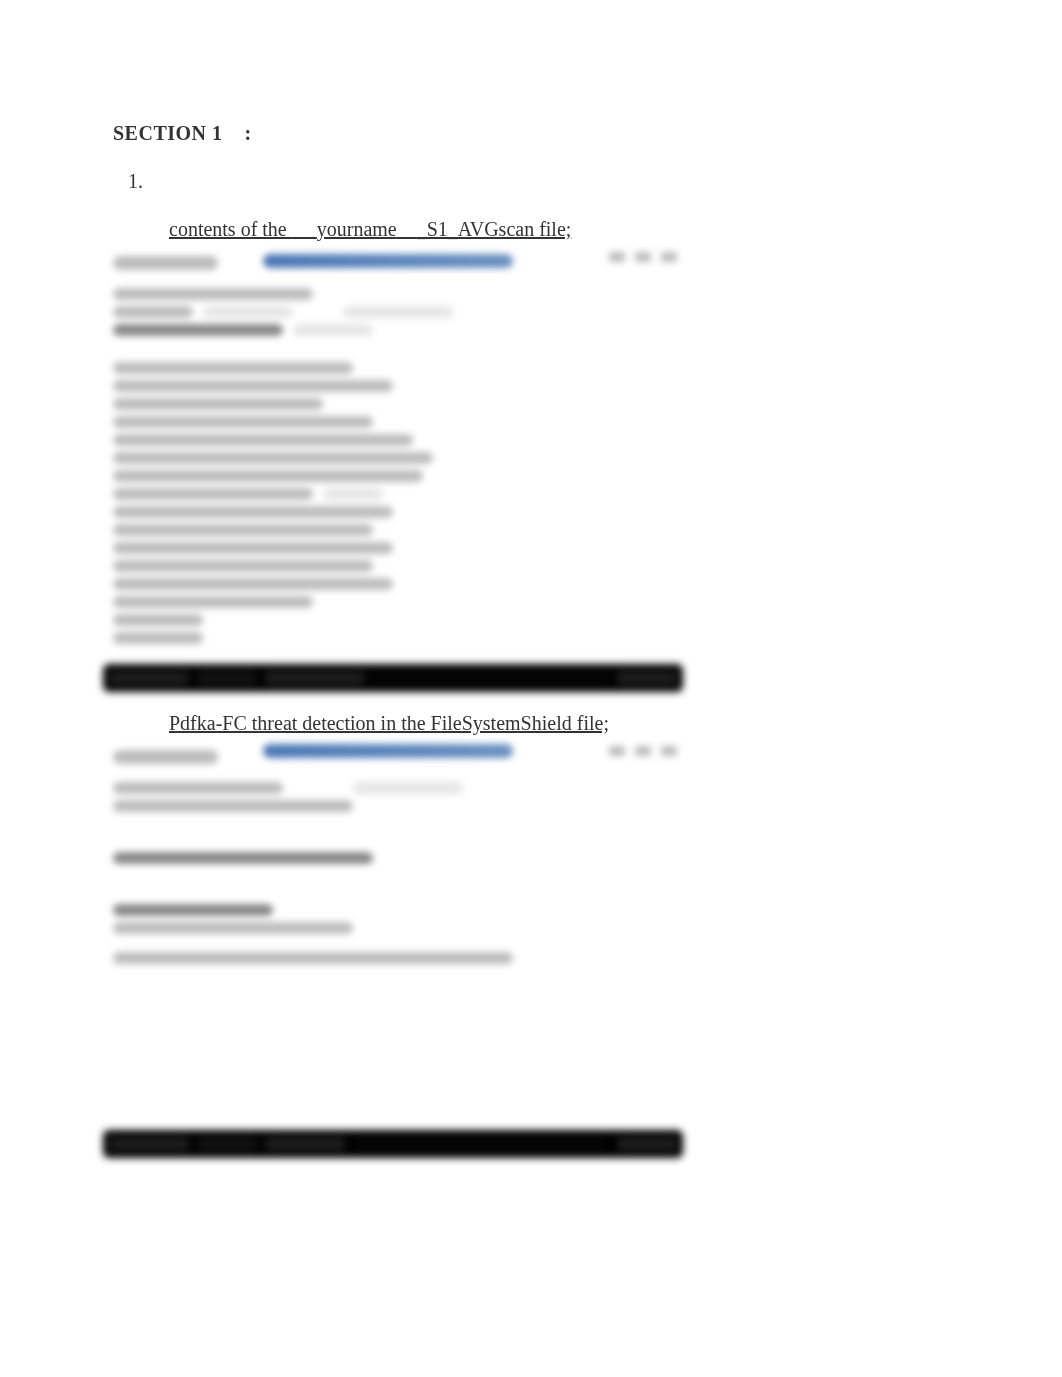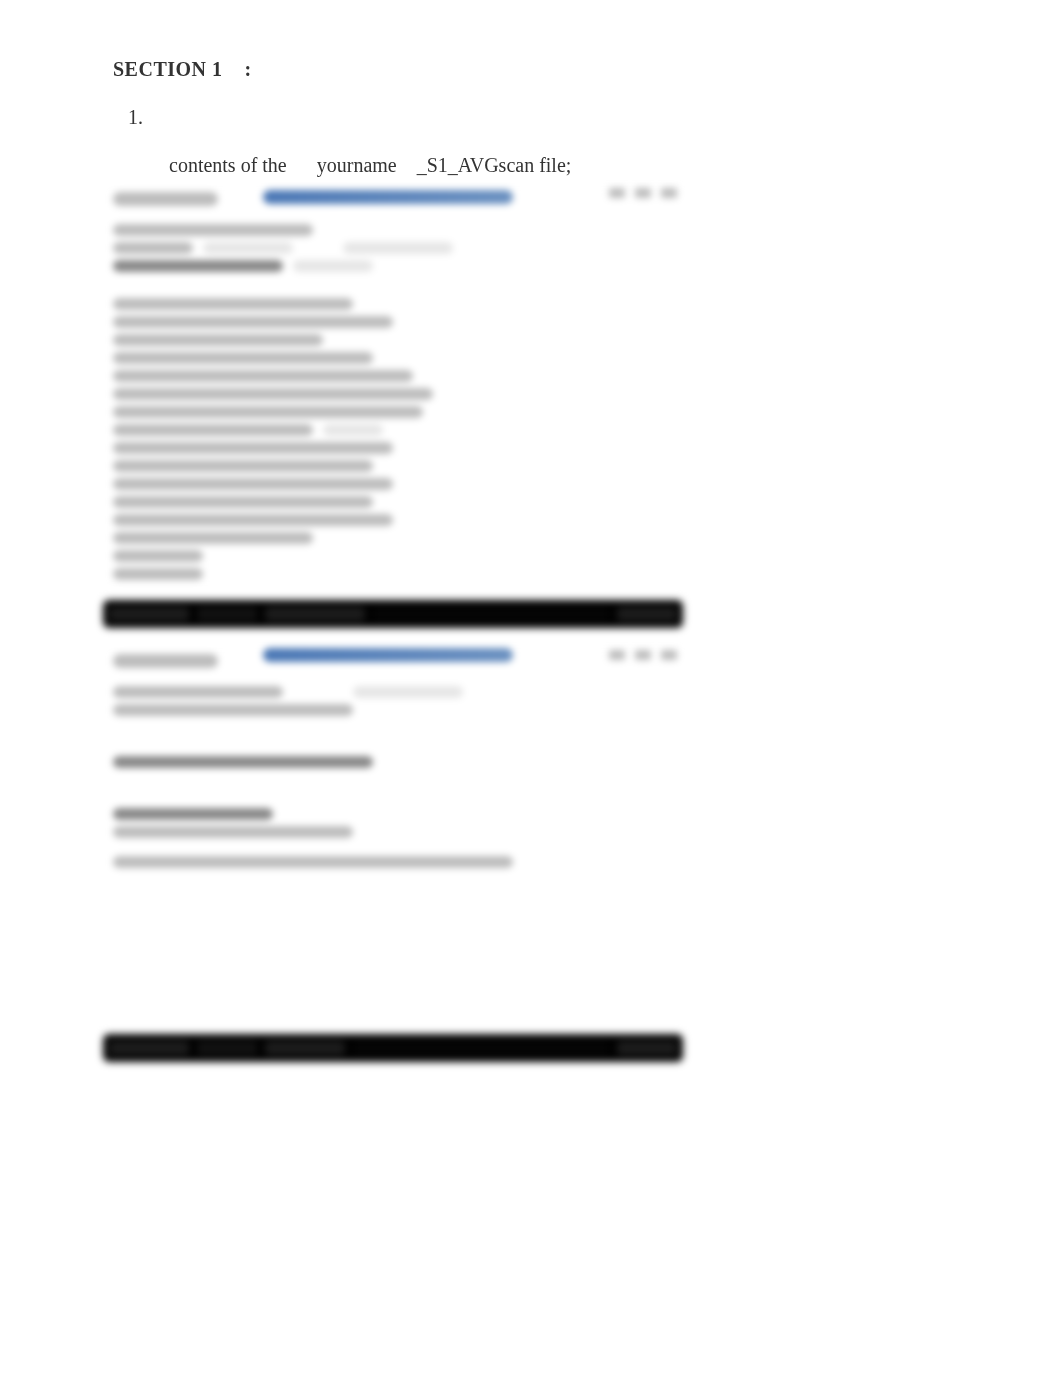--- a/index.html
+++ b/index.html
@@ -21,21 +21,21 @@
       padding: 0;
       background: #fff;
       color: var(--text-color);
       font-family: "Times New Roman", Times, serif;
       font-size: 20px;
       line-height: 1.3;
     }
     .page {
       width: var(--page-width);
       min-height: var(--page-height);
-      padding: 56px var(--page-pad-right) 60px var(--page-pad-left);
+      padding: 120px var(--page-pad-right) 60px var(--page-pad-left);
     }
 
     .section-heading {
       font-size: 20px;
       letter-spacing: 0.5px;
       margin: 0 0 22px 0;
       white-space: pre;
     }
 
     .ordered {
@@ -52,20 +52,21 @@
       min-width: 24px;
       text-align: right;
       flex-shrink: 0;
     }
     .ordered .txt {}
 
     .bullets {
       list-style: none;
       margin: 0;
       padding: 0 0 0 6px;
+      text-decoration: underline;
     }
     .bullets li {
       display: flex;
       align-items: baseline;
       gap: 36px;
       margin: 0 0 0 0;
     }
     .bullet-icon {
       width: 14px;
       display: inline-block;
@@ -252,20 +253,26 @@
     </div>
     <div class="footer-bar">
       <div class="piece w80"></div>
       <div class="piece mid w60"></div>
       <div class="piece w100"></div>
       <div class="piece-grow"></div>
       <div class="piece w60"></div>
     </div>
   </div>
 
+  <ul class="bullets">
+    <li>
+      <span class="bullet-icon"></span>
+      <span class="bullet-text">Pdfka-FC threat detection in the FileSystemShield file;</span>
+    </li>
+  </ul>
 
   <div class="shot">
     <div class="shot-inner">
       <div class="title-left"></div>
       <div class="titlebar small"></div>
       <div class="win-controls">
           <span></span>
           <span></span>
           <span></span>
         </div>

